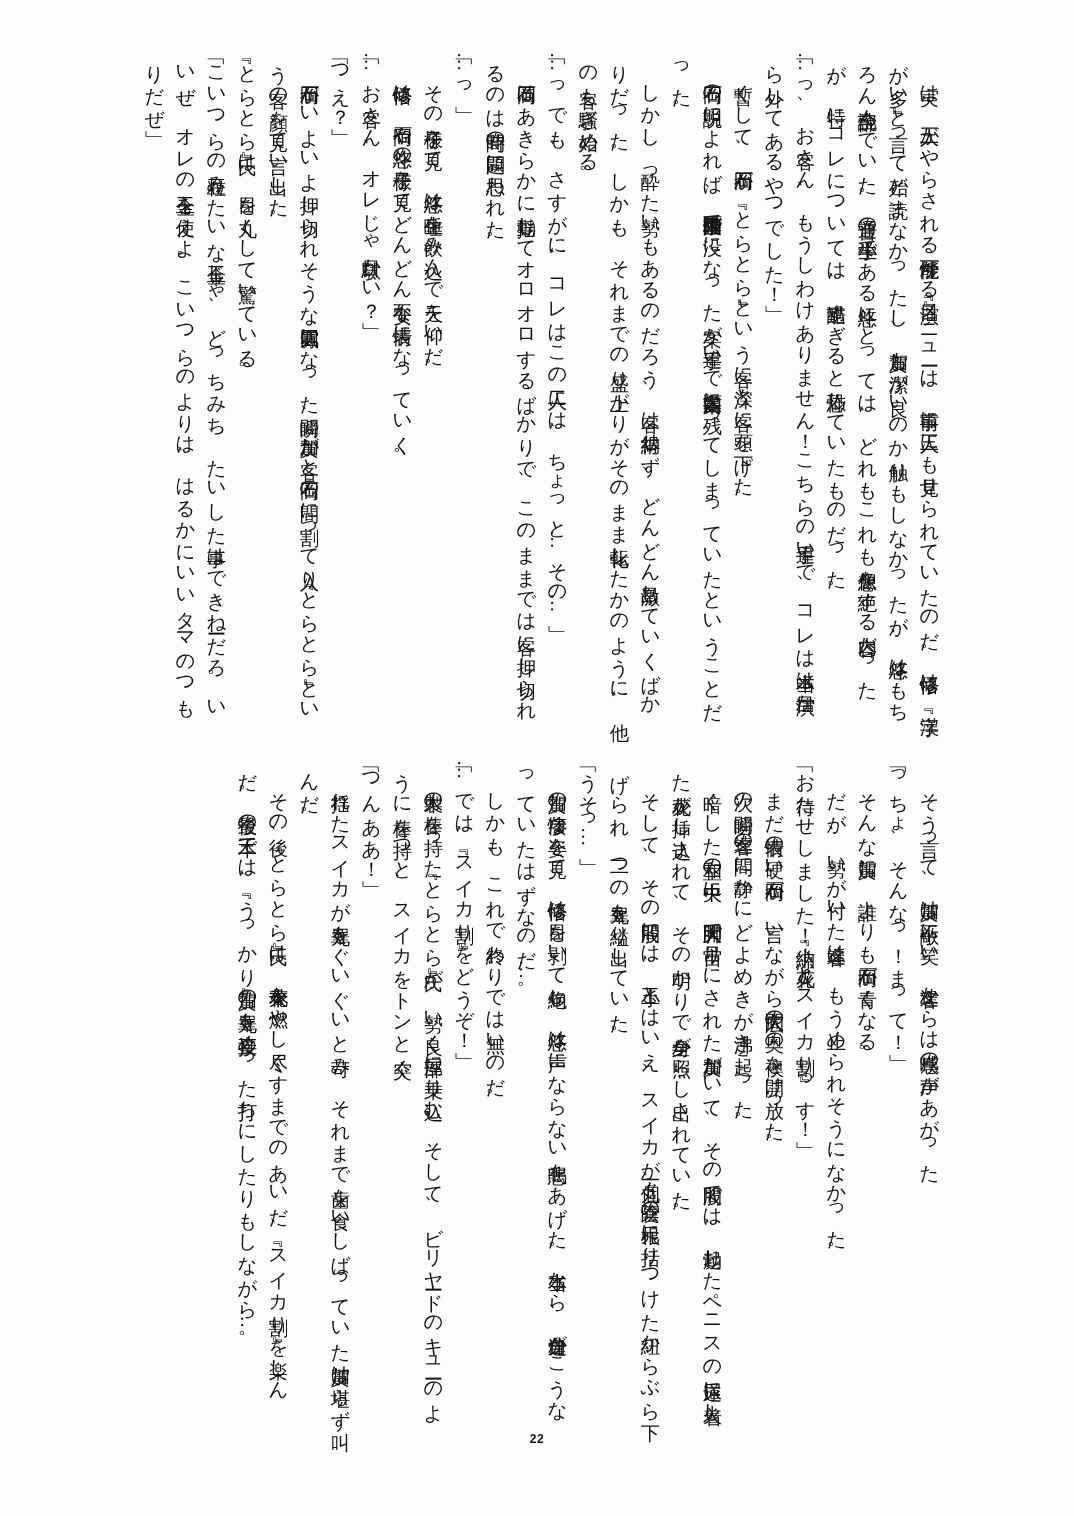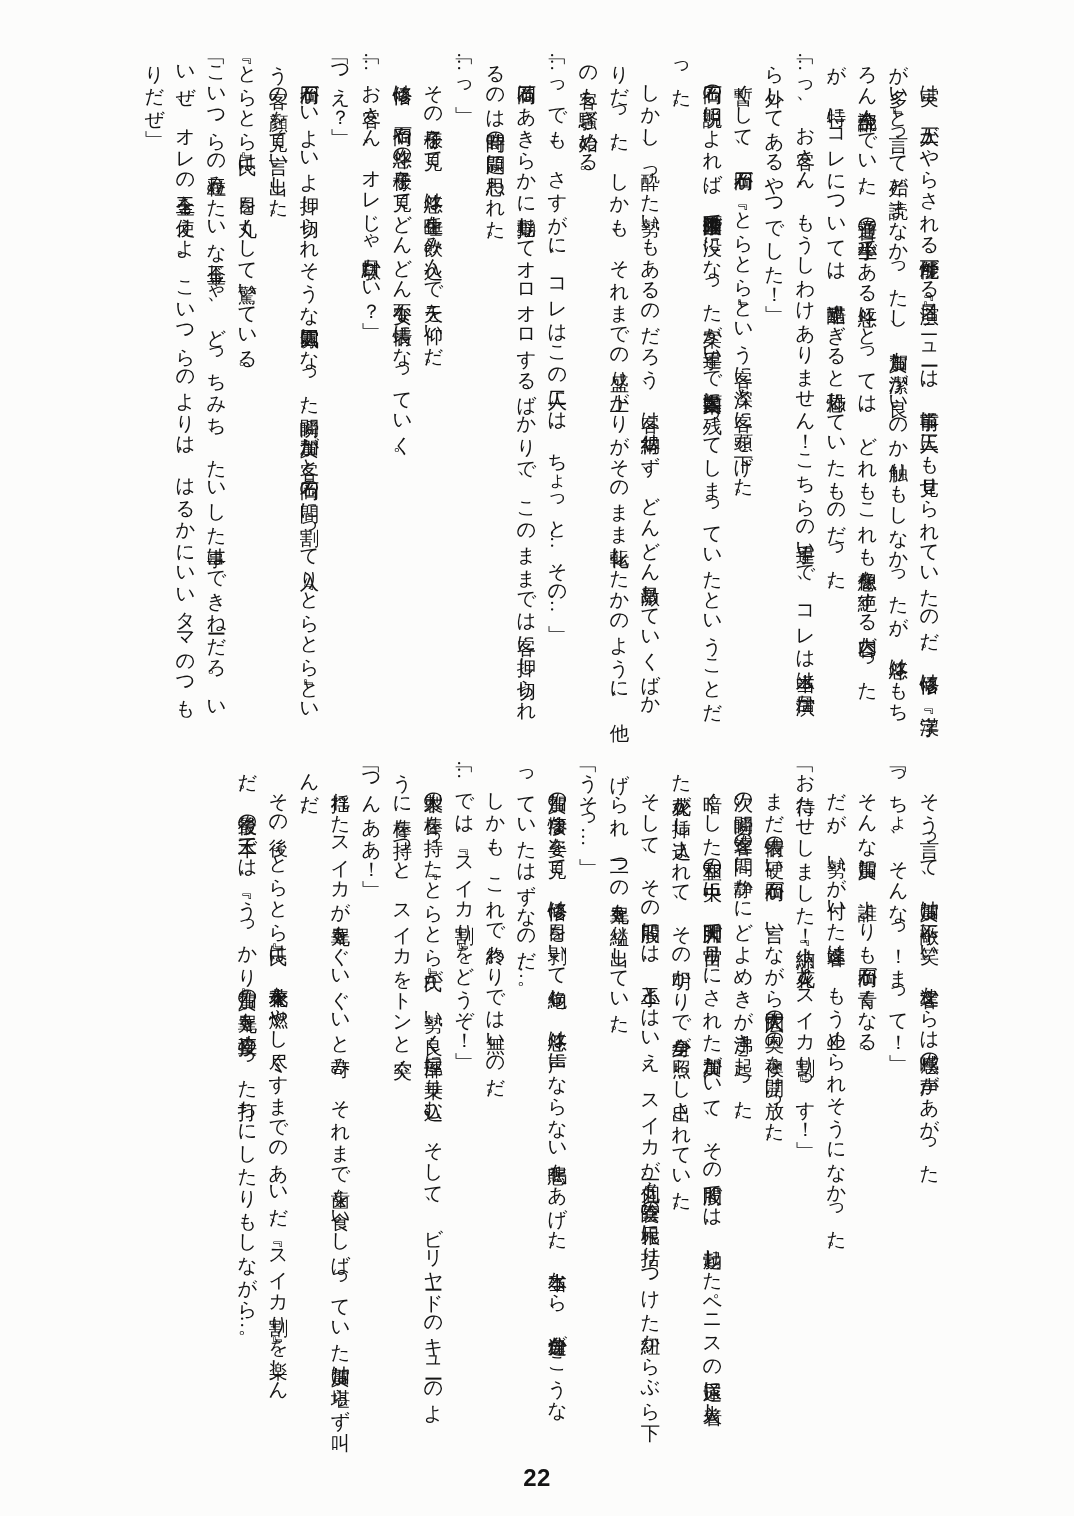--- a/index.html
+++ b/index.html
@@ -37,26 +37,26 @@
   .vblock-top {
     top: 52px;
     height: 662px;
   }
   .vblock-bottom {
     top: 760px;
     height: 662px;
   }
   .page-number {
     position: absolute;
-    top: 1464px;
+    top: 1432px;
     left: 0;
     width: 100%;
     text-align: center;
     font-family: "Liberation Sans", "DejaVu Sans", sans-serif;
-    font-size: 24px;
+    font-size: 12px;
     font-weight: 600;
     letter-spacing: 0.5px;
     color: #141414;
   }
 </style>
 </head>
 <body>
 
 <div class="page">
 

